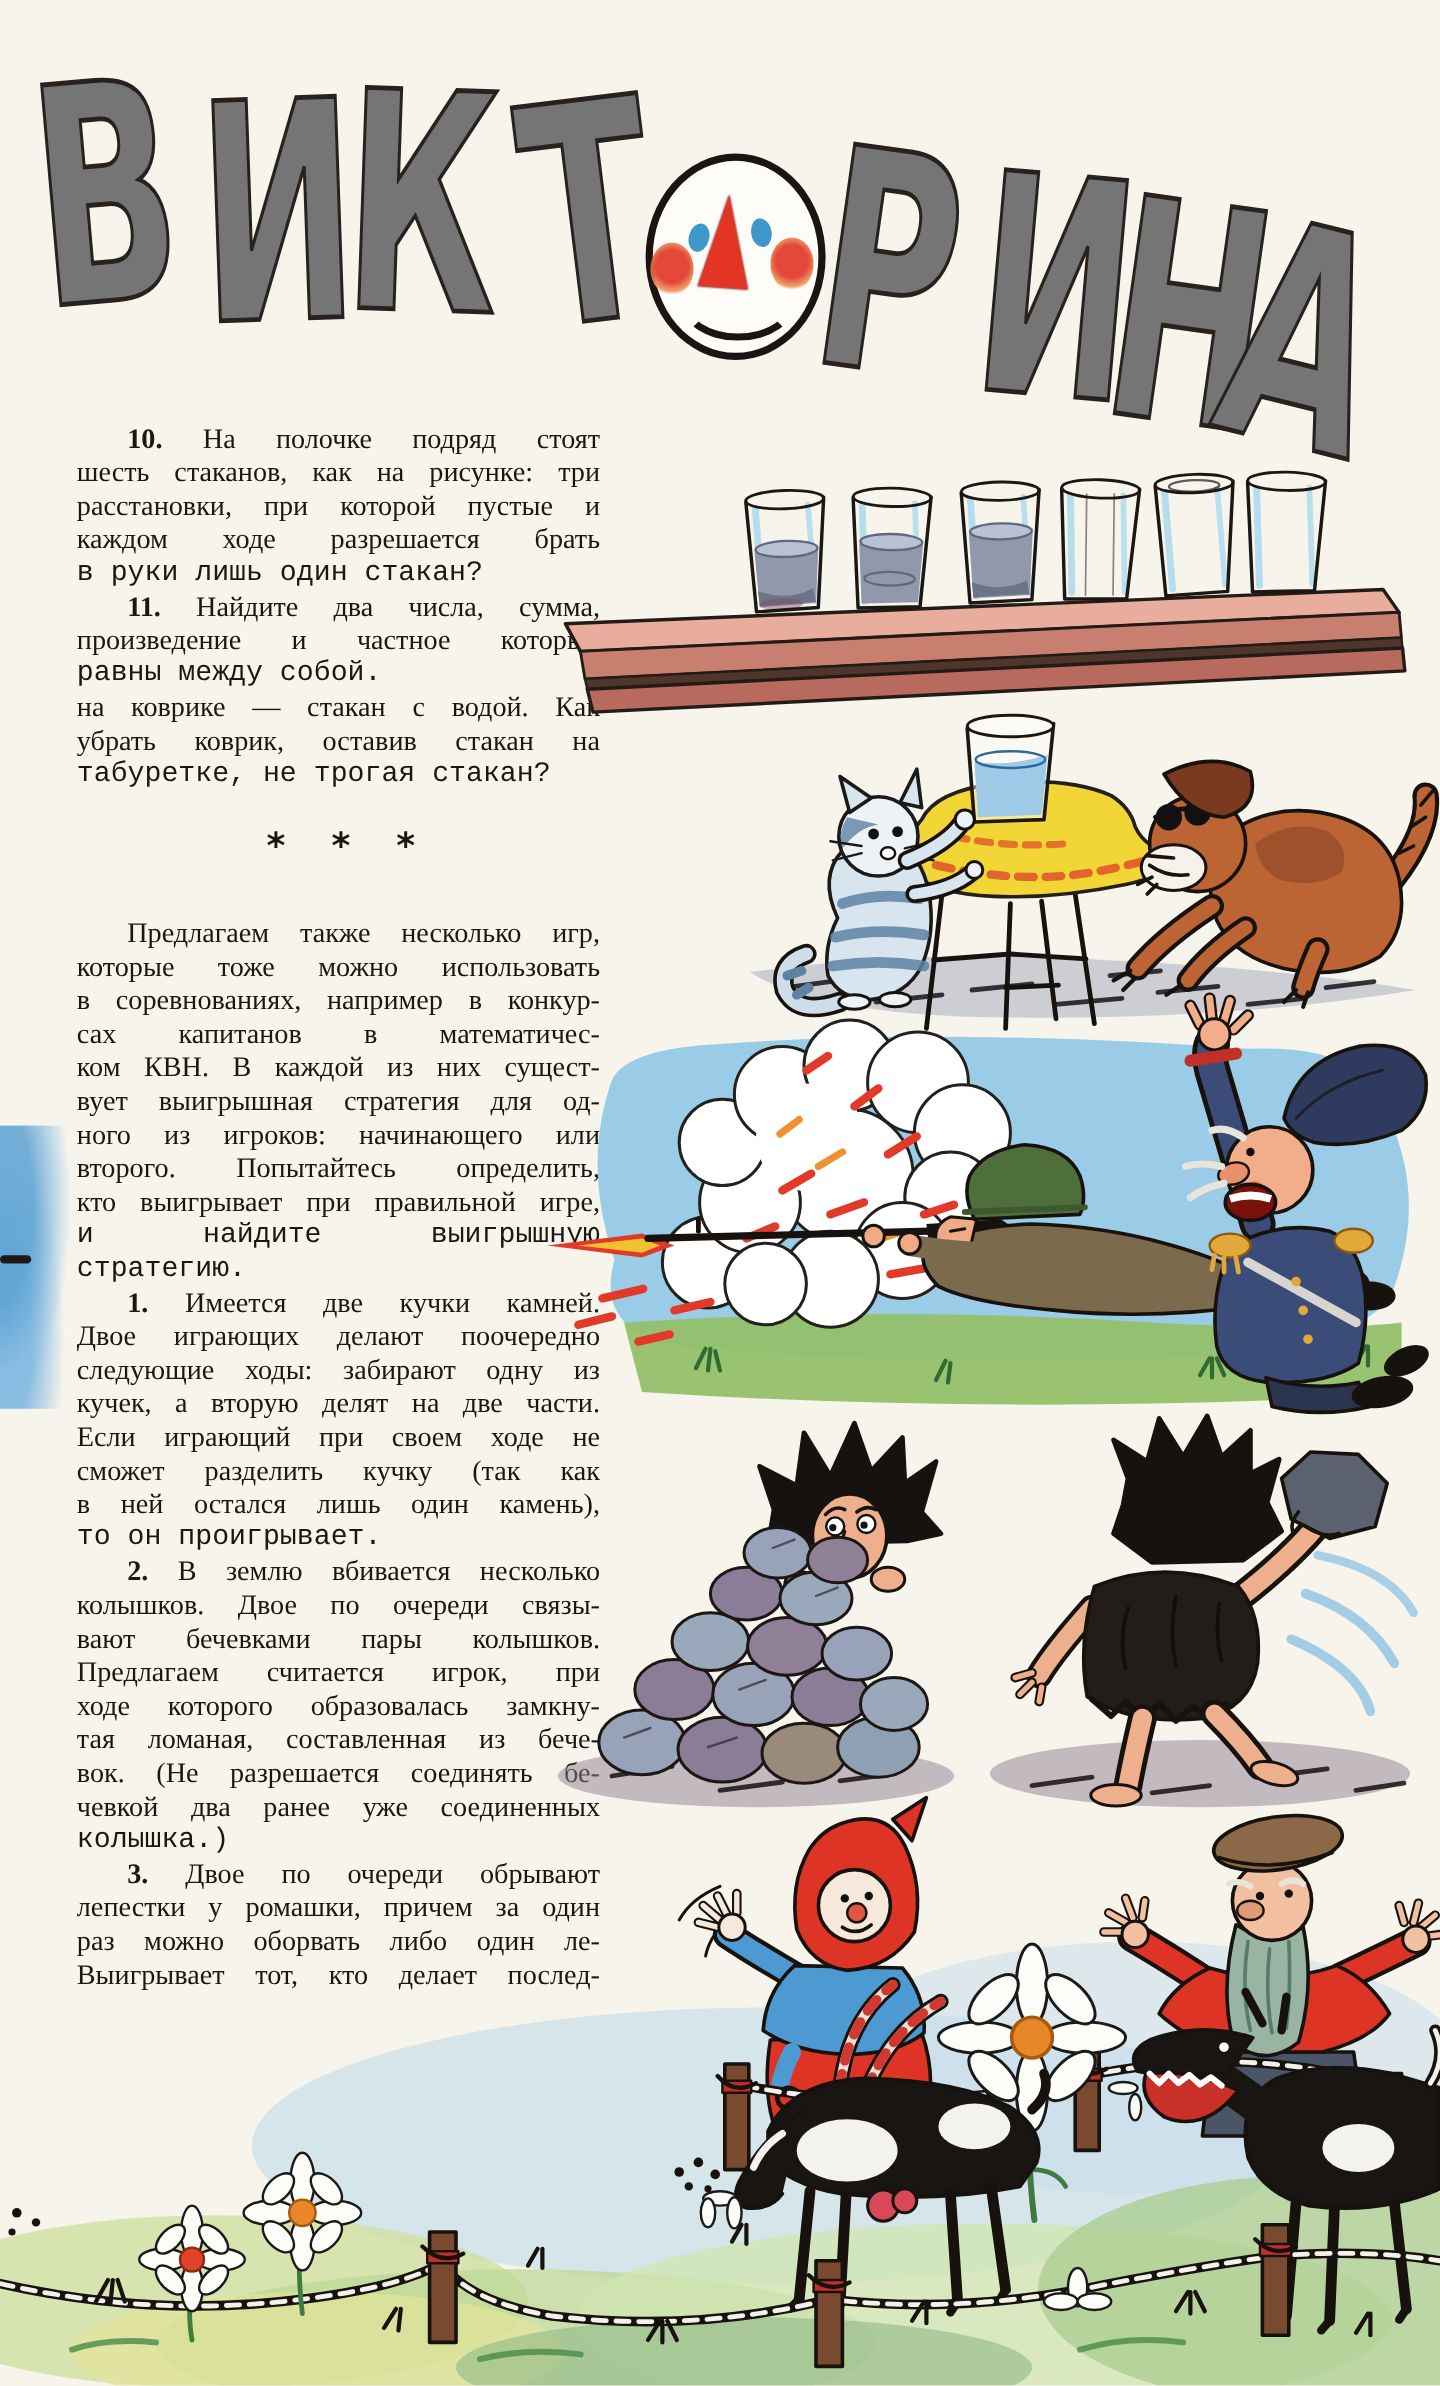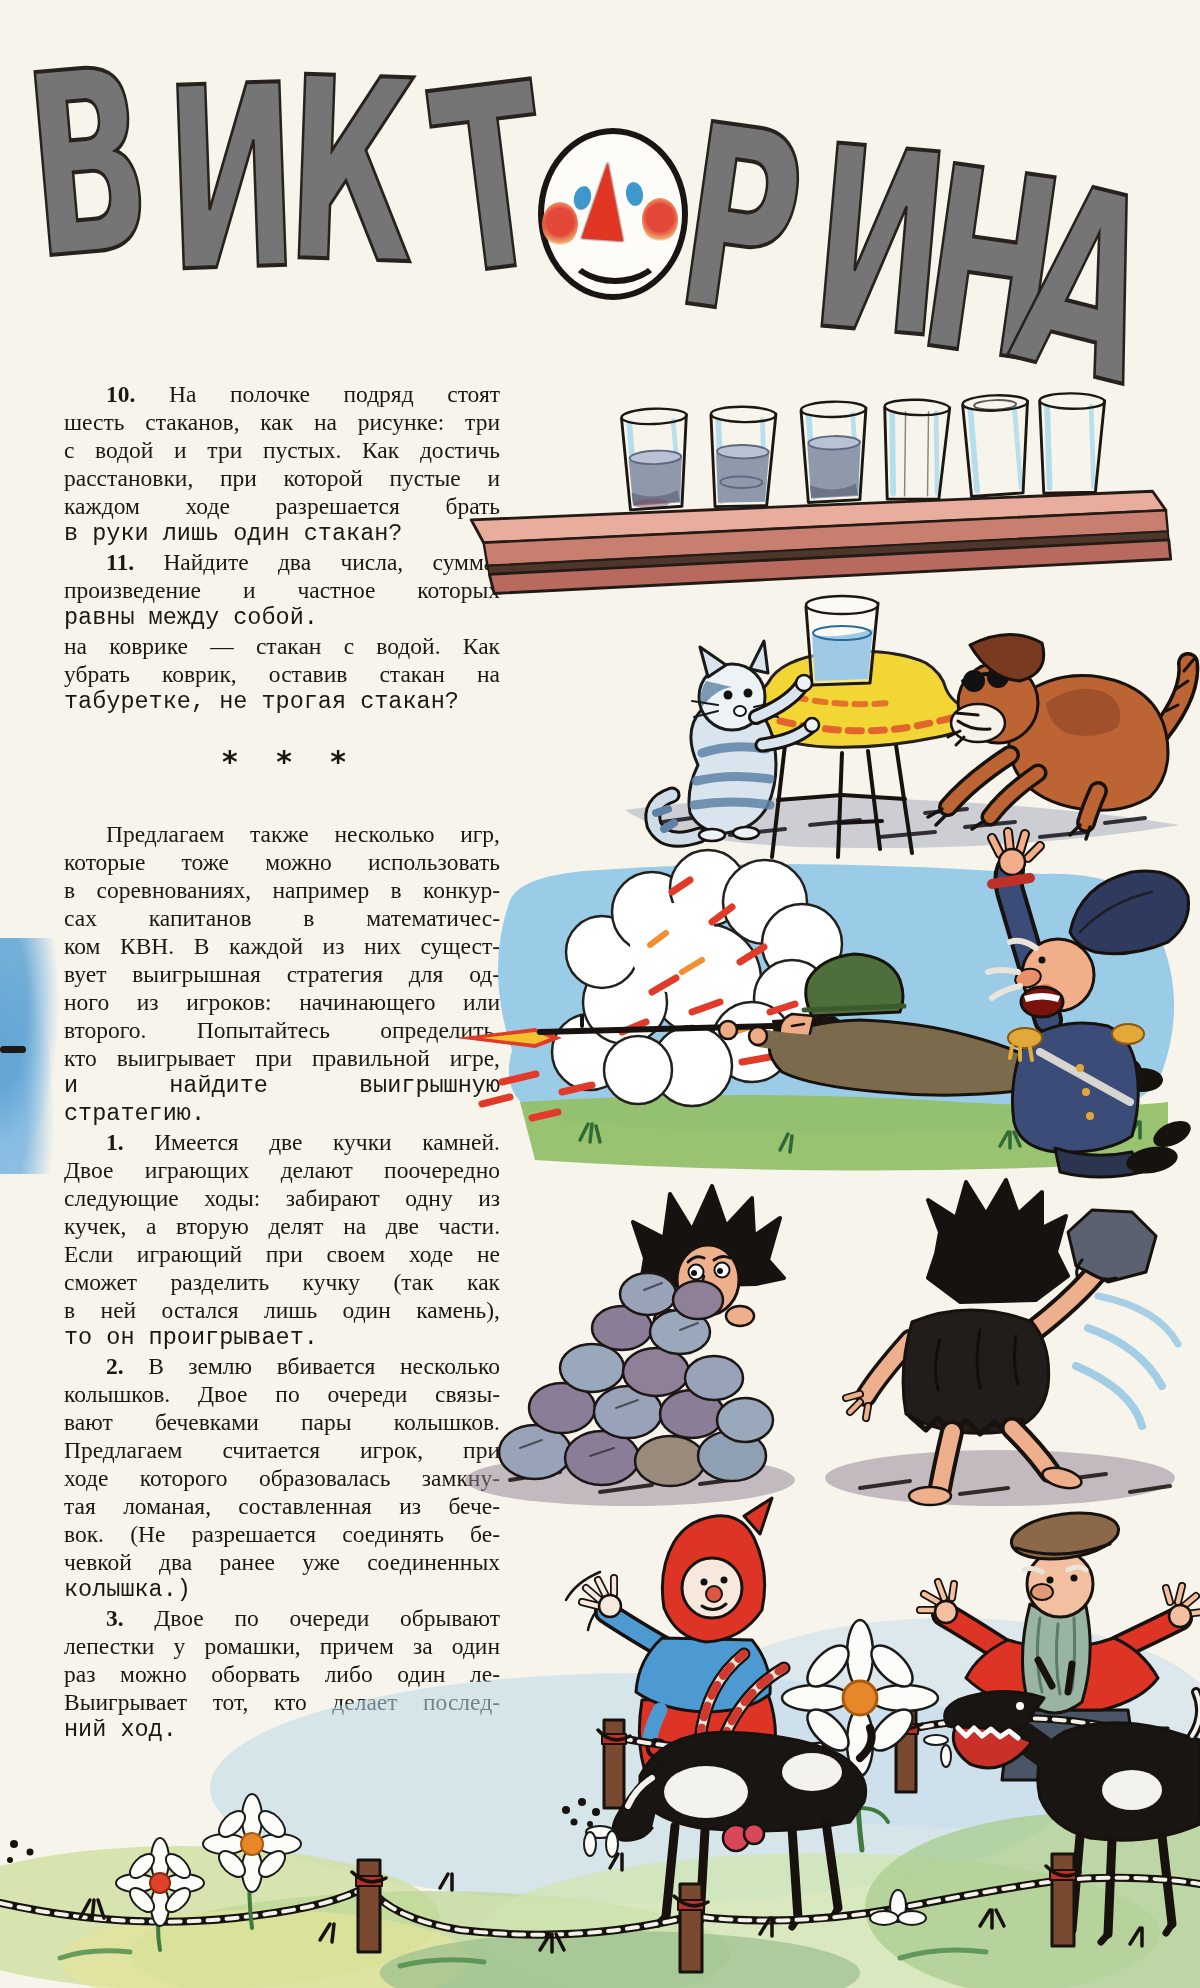--- a/index.html
+++ b/index.html
@@ -19,21 +19,21 @@
                border-left:21px solid transparent;border-right:21px solid transparent;
                border-bottom:78px solid #e23524;transform:rotate(4deg);
                filter:drop-shadow(0 0 1px #30100a);}
   .clown .cheek{position:absolute;width:36px;height:44px;border-radius:50%;
       background:radial-gradient(circle at 50% 45%,#e0382a 0 45%,#f0a060 70%,rgba(240,160,96,0) 78%);opacity:.92;}
   .clown .cheek.l{left:4px;top:74px;}
   .clown .cheek.r{left:104px;top:70px;}
   .clown .mouth{position:absolute;left:28px;top:88px;width:86px;height:56px;border:6px solid transparent;
                 border-bottom-color:#1a1512;border-radius:50%;}
   
-  .column{position:absolute;left:64px;top:352px;width:436px;font-size:23.5px;line-height:28px;margin-top:28px;}
+  .column{position:absolute;left:64px;top:352px;width:436px;font-size:23.5px;line-height:28px;}
   .line{text-align:justify;text-align-last:justify;}
   .line.first{text-indent:42px;}
   .line.last{text-align-last:left;font-family:Liberation Mono, monospace;}
   .num{font-weight:700;}
   .stars{height:104px;line-height:92px;text-align:center;font-weight:700;font-size:30px;
          letter-spacing:14px;text-indent:18px;font-family:"DejaVu Sans",sans-serif;}
   
   .ill{position:absolute;}
   svg{display:block;overflow:visible;}
   
@@ -64,21 +64,20 @@
       </div>
       <span class="tletter" style="left: 702px; top: 90px; font-size: 252px; transform: rotate(8deg) scaleX(0.62);">Р</span>
       <span class="tletter" style="left: 826px; top: 112px; font-size: 252px; transform: rotate(5deg) scaleX(0.62);">И</span>
       <span class="tletter" style="left: 944px; top: 132px; font-size: 252px; transform: rotate(8deg) scaleX(0.62);">Н</span>
       <span class="tletter" style="left: 1058px; top: 148px; font-size: 252px; transform: rotate(14deg) scaleX(0.62);">А</span>
     </div>
 
   <div class="column" id="column">
       <div class="line first"><b class="num">10. </b>На полочке подряд стоят</div>
       <div class="line">шесть стаканов, как на рисунке: три</div>
-      <div class="line">с водой и три пустых. Как достичь</div>
       <div class="line">расстановки, при которой пустые и</div>
       <div class="line">каждом ходе разрешается брать</div>
       <div class="line last">в руки лишь один стакан?</div>
       <div class="line first"><b class="num">11. </b>Найдите два числа, сумма,</div>
       <div class="line">произведение и частное которых</div>
       <div class="line last">равны между собой.</div>
       <div class="line">на коврике — стакан с водой. Как</div>
       <div class="line">убрать коврик, оставив стакан на</div>
       <div class="line last">табуретке, не трогая стакан?</div>
       <div class="stars">* * *</div>
@@ -106,21 +105,20 @@
       <div class="line">Предлагаем считается игрок, при</div>
       <div class="line">ходе которого образовалась замкну-</div>
       <div class="line">тая ломаная, составленная из бече-</div>
       <div class="line">вок. (Не разрешается соединять бе-</div>
       <div class="line">чевкой два ранее уже соединенных</div>
       <div class="line last">колышка.)</div>
       <div class="line first"><b class="num">3. </b>Двое по очереди обрывают</div>
       <div class="line">лепестки у ромашки, причем за один</div>
       <div class="line">раз можно оборвать либо один ле-</div>
       <div class="line">Выигрывает тот, кто делает послед-</div>
-      <div class="line last">ний ход.</div>
     </div>
 
   <div class="edge-blob"></div>
   <div class="edge-dash"></div>
 
   <div class="ill" style="left:440px;top:388px;width:760px;height:215px;">
   <svg width="760" height="215" viewBox="0 -10 760 225" stroke-linecap="round" stroke-linejoin="round">
     <g>
       <path d="M15,128 L728,98 L742,118 L28,152 Z" fill="#e8ad9c" stroke="#241b16" stroke-width="3"></path>
       <path d="M28,152 L742,118 L744,140 L32,176 Z" fill="#c97f70" stroke="#241b16" stroke-width="2.5"></path>

